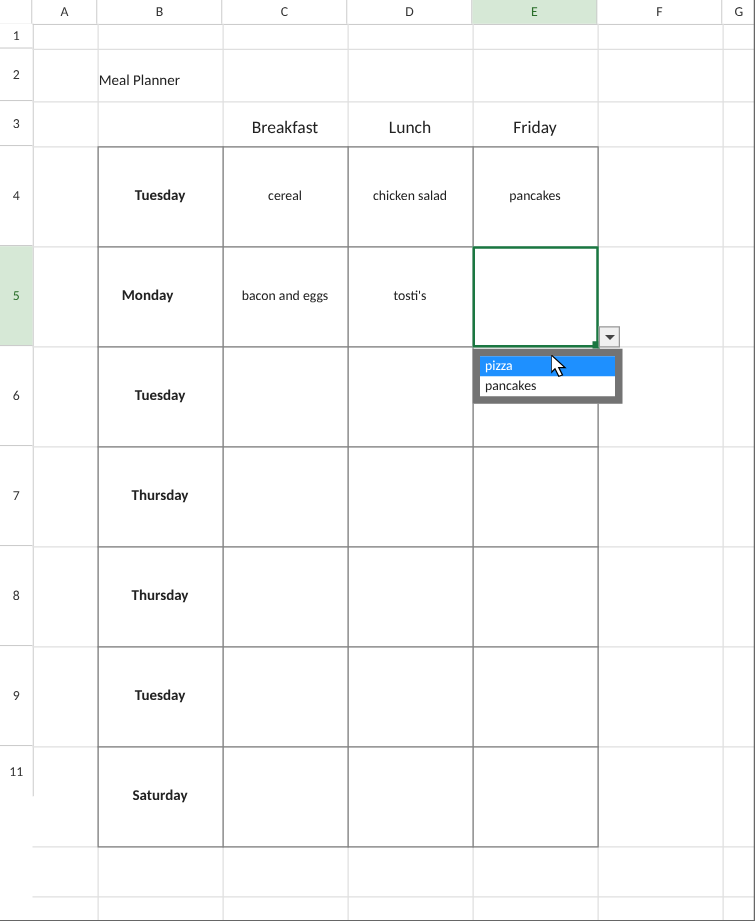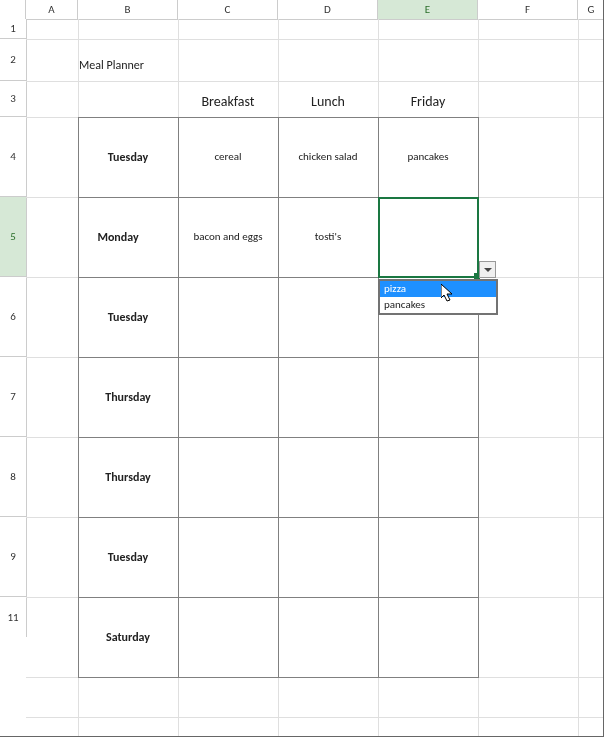--- a/index.html
+++ b/index.html
@@ -171,21 +171,21 @@
     border-left: 4px solid transparent;
     border-right: 4px solid transparent;
     border-top: 4px solid #444;
   }
 
   
   .dd-list {
     position: absolute;
     width: 120px;
     background: #fff;
-    border: 2px solid #737373;
+    border: 6px solid #737373;
     box-sizing: border-box;
     z-index: 30;
     font-size: 11px;
   }
   .dd-list .item {
     padding: 1px 4px;
     line-height: 13px;
     height: 14px;
     white-space: nowrap;
   }

